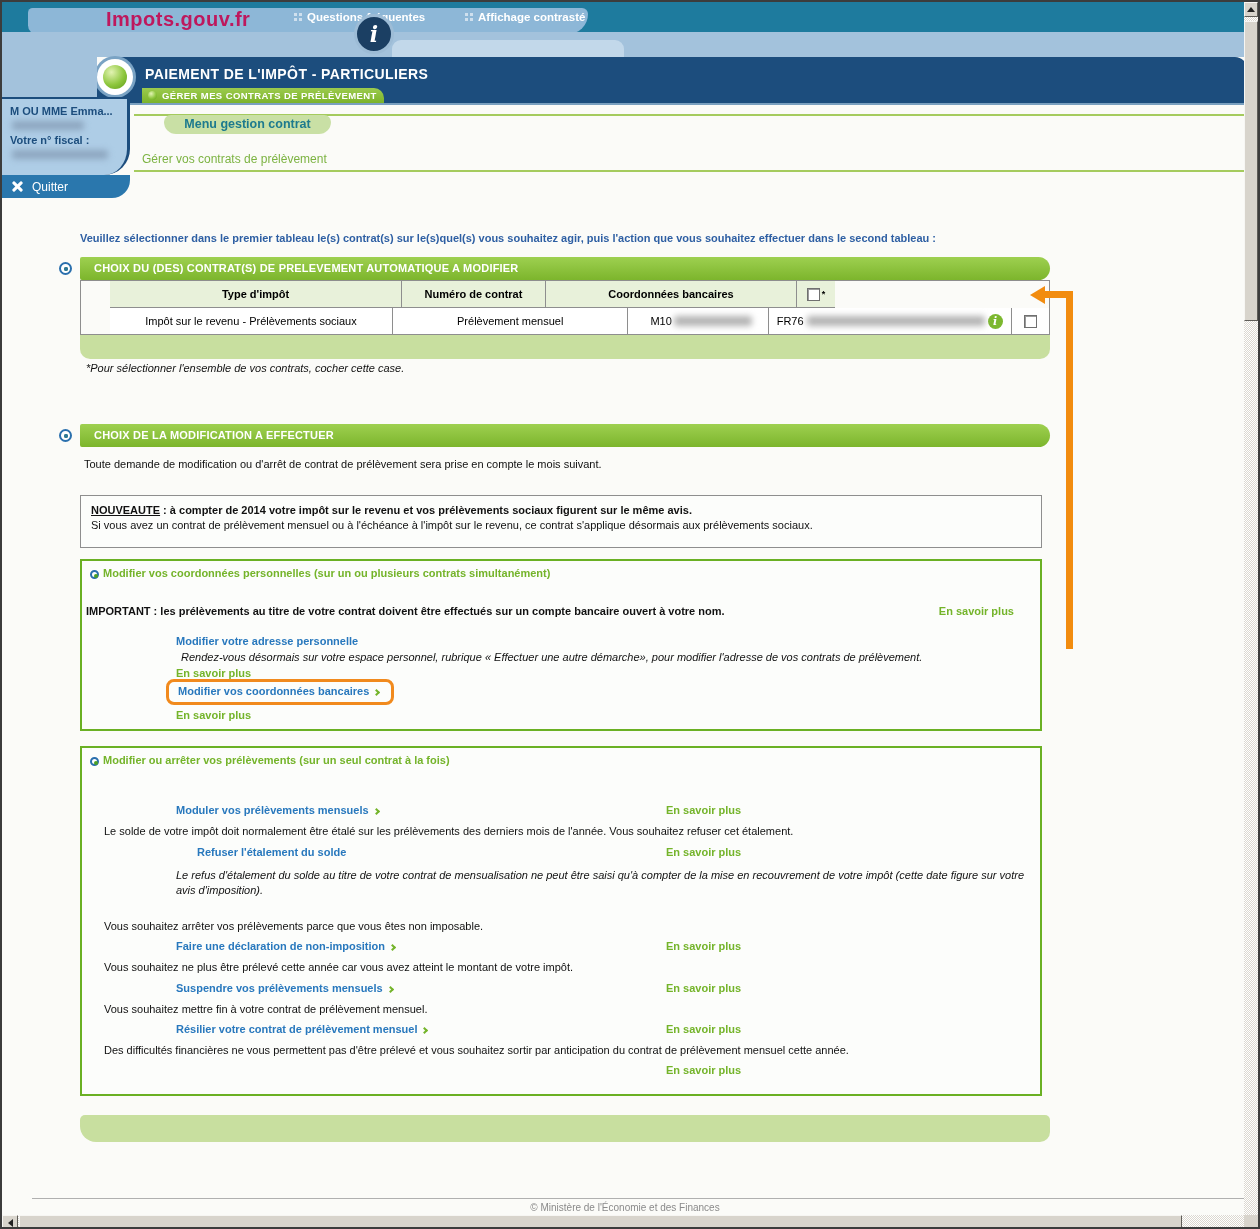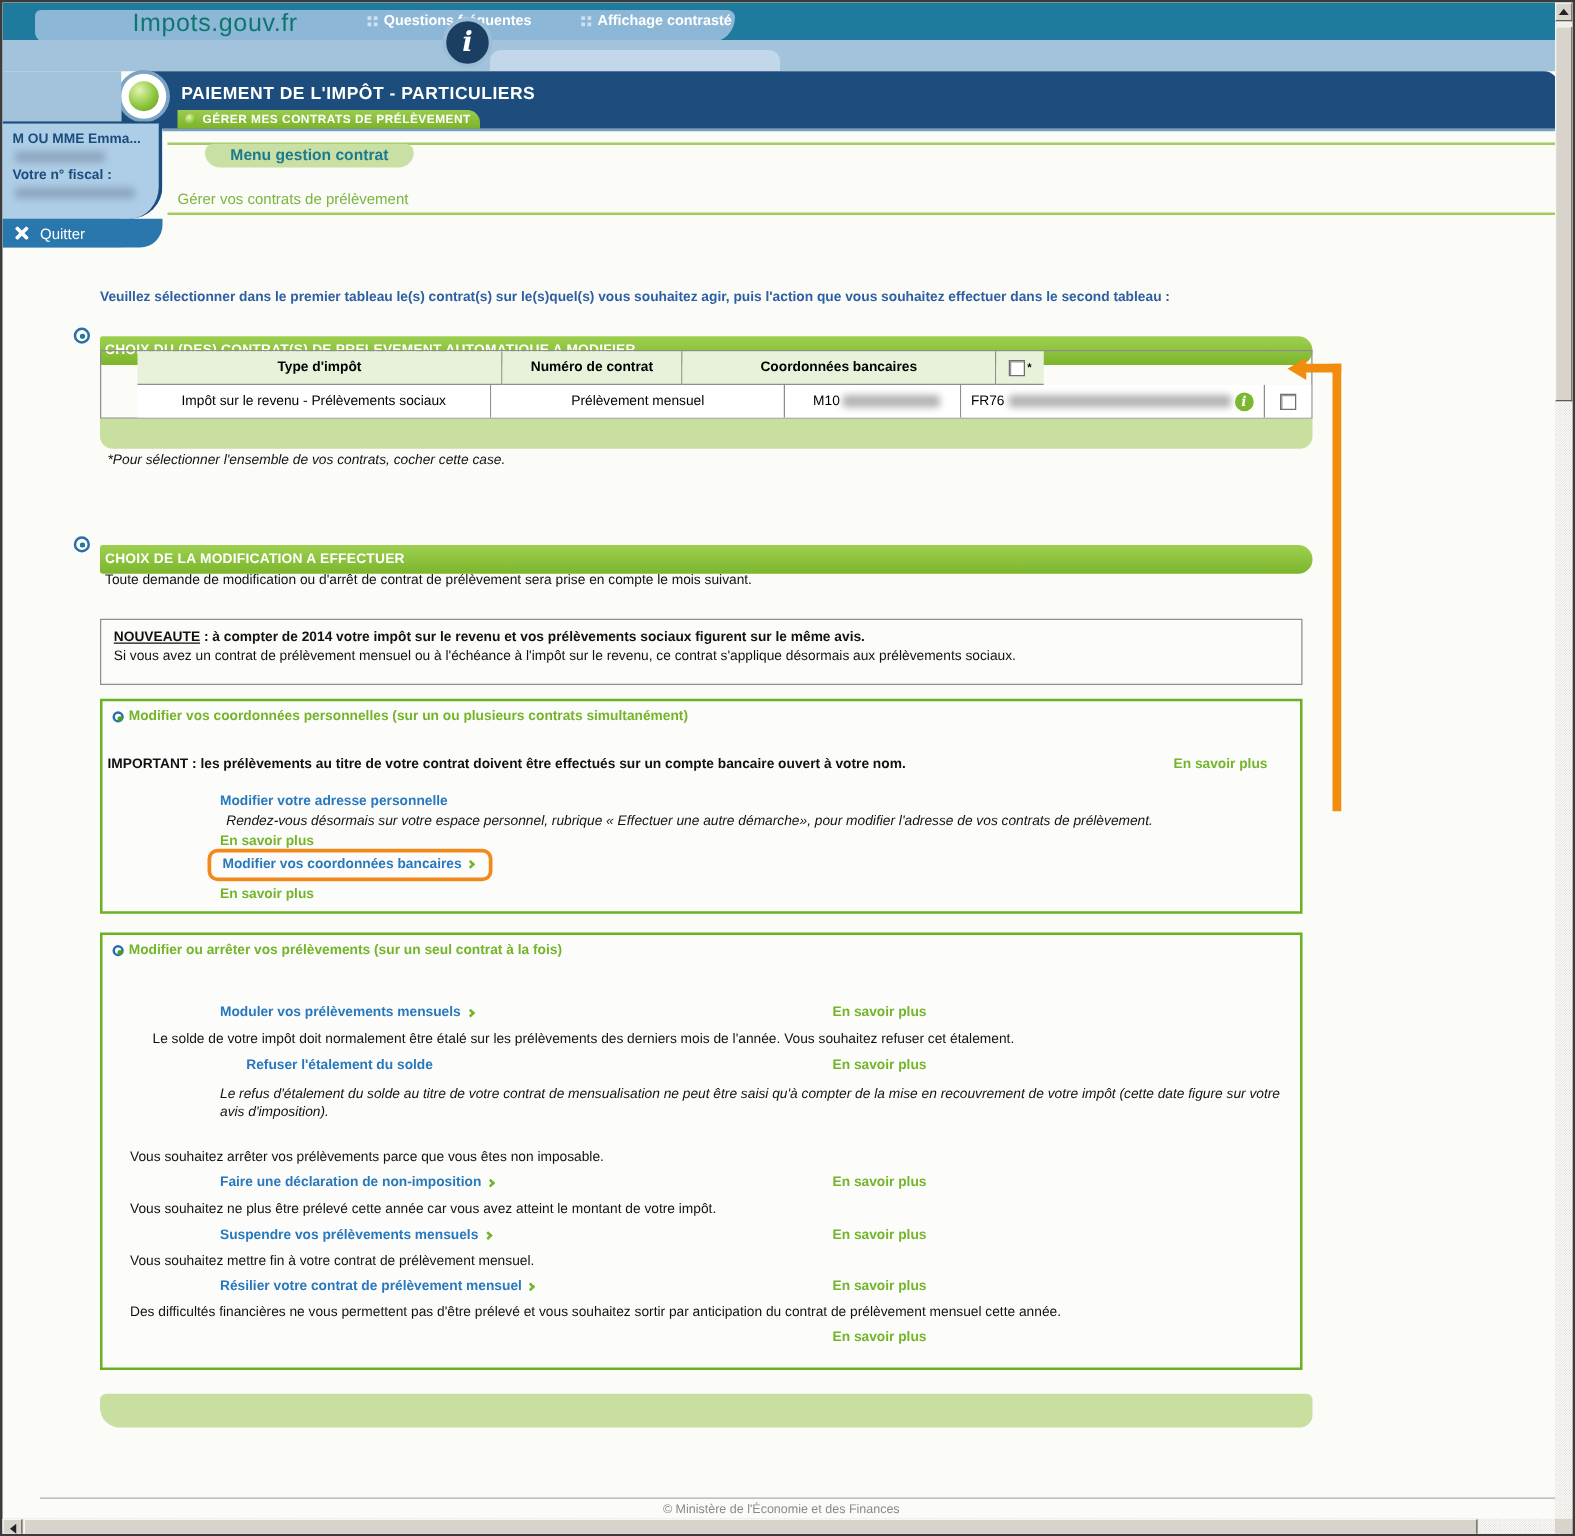--- a/index.html
+++ b/index.html
@@ -6,21 +6,21 @@
   html,body { background:#888; }
   body { font-family:"Liberation Sans","DejaVu Sans",sans-serif; }
   #canvas{
     position:relative; width:1260px; height:1229px; margin:0 auto;
     background:#fbfbf8; border:2px solid #3c3c3c; overflow:hidden;
   }
   
   .topband{ position:absolute; left:0; top:0; width:1246px; height:30px; background:#1e7b9e; }
   .logoplate{ position:absolute; left:26px; top:6px; width:560px; height:26px;
     background:#8db7d7; border-radius:14px 18px 60px 26px; }
-  .logotext{ position:absolute; left:104px; top:6px; color:#0f766e; font-size:20px; letter-spacing:.5px; }
+  .logotext{ position:absolute; left:104px; top:6px; color:#be185d; font-size:20px; letter-spacing:.5px;font-weight:bold; }
   .badge{ position:absolute; left:352px; top:12px; width:40px; height:40px; border-radius:50%;
     background:#1b3f63; border:3px solid #9dbcd6; color:#fff; text-align:center;
     font:bold italic 22px "DejaVu Serif",serif; line-height:34px; z-index:5;}
   .hnav{ position:absolute; top:5px; height:20px; display:flex; align-items:center; gap:5px;
     color:#fff; font-size:11.5px; font-weight:bold; cursor:pointer;}
   .dots{ display:inline-grid; grid-template-columns:3px 3px; grid-gap:2px; }
   .dots i{ width:3px; height:3px; background:#cfe0ee; display:block; }
   .blueband{ position:absolute; left:0; top:30px; width:1246px; height:25px; background:#a3c2dc; }
   .bluetab{ position:absolute; left:390px; top:38px; width:232px; height:17px; background:#c2d8ea; border-radius:9px 9px 0 0; }
   .titlebar{ position:absolute; left:95px; top:55px; width:1150px; height:46px;
@@ -51,21 +51,21 @@
   .menupill{ position:absolute; left:162px; top:113px; width:167px; height:19px; background:#c9e0a5;
     border-radius:8px 8px 14px 14px; text-align:center; color:#1d7a8e; font-weight:bold; font-size:12.5px;
     line-height:18px; cursor:pointer;}
   .breadcrumb{ position:absolute; left:140px; top:150px; color:#7cb342; font-size:12px; }
   
   .bullet{ position:absolute; width:13px; height:13px; border:2px solid #2a6fad; border-radius:50%; background:#fff;}
   .bullet::after{ content:""; position:absolute; left:2.5px; top:2.5px; width:4px; height:4px;
     border-radius:50%; background:#4aa023; box-shadow:0 0 0 1.5px #2a6fad inset; }
   .secbar{ position:absolute; left:78px; width:970px; height:23px;
     background:linear-gradient(#9ed050,#7cb52c); border-radius:2px 12px 12px 2px;
-    color:#fff; font-weight:bold; font-size:11px; line-height:23px; padding-left:4px; letter-spacing:.2px;margin-top:12px;}
+    color:#fff; font-weight:bold; font-size:11px; line-height:23px; padding-left:14px; letter-spacing:.2px;}
   .txt{ position:absolute; font-size:11px; color:#111; }
   .b{ font-weight:bold; } .i{ font-style:italic; }
   .bluelink{ color:#2878bd; font-weight:bold; font-size:11px; cursor:pointer; }
   .morelink{ color:#74b42a; font-weight:bold; font-size:11px; cursor:pointer; }
   .chev{ display:inline-block; width:5px; height:5px; border-top:2.5px solid #74b42a;
     border-right:2.5px solid #74b42a; transform:rotate(45deg); margin-left:5px; }
   .gbox{ position:absolute; left:78px; width:962px; border:2px solid #6ab023; background:#fcfdfb; }
   .gboxtitle{ position:absolute; left:8px; top:6px; color:#74b42a; font-weight:bold; font-size:11px; }
   .minibullet{ display:inline-block; width:9px; height:9px; border:2px solid #2a6fad; border-radius:50%;
     background:#fff; position:relative; margin-right:4px; vertical-align:-2px;}
@@ -241,21 +241,21 @@
   <div class="gbox" style="top:744px;height:350px;">
     <div class="gboxtitle">
       <span class="minibullet"></span><span>Modifier ou arrêter vos prélèvements (sur un seul contrat à la fois)</span>
     </div>
 
     <div class="bluelink" style="position:absolute;left:94px;top:56px;">
       <span>Moduler vos prélèvements mensuels</span><span class="chev"></span>
     </div>
     <div class="morelink" style="position:absolute;left:584px;top:56px;">En savoir plus</div>
 
-    <div class="txt" style="left:40px;top:77px;width:940px;">Le solde de votre impôt doit normalement être étalé sur les prélèvements des derniers mois de l'année. Vous souhaitez refuser cet étalement.</div>
+    <div class="txt" style="left:22px;top:77px;width:940px;">Le solde de votre impôt doit normalement être étalé sur les prélèvements des derniers mois de l'année. Vous souhaitez refuser cet étalement.</div>
     <div class="bluelink" style="position:absolute;left:94px;top:98px;padding-left:21px;">Refuser l'étalement du solde</div>
     <div class="morelink" style="position:absolute;left:584px;top:98px;">En savoir plus</div>
     <div class="txt i" style="left:94px;top:120px;width:850px;line-height:15px;">Le refus d'étalement du solde au titre de votre contrat de mensualisation ne peut être saisi qu'à compter de la mise en recouvrement de votre impôt (cette date figure sur votre avis d'imposition).</div>
 
     <div class="txt" style="left:22px;top:172px;width:900px;">Vous souhaitez arrêter vos prélèvements parce que vous êtes non imposable.</div>
     <div class="bluelink" style="position:absolute;left:94px;top:192px;">
       <span>Faire une déclaration de non-imposition</span><span class="chev"></span>
     </div>
     <div class="morelink" style="position:absolute;left:584px;top:192px;">En savoir plus</div>
 

